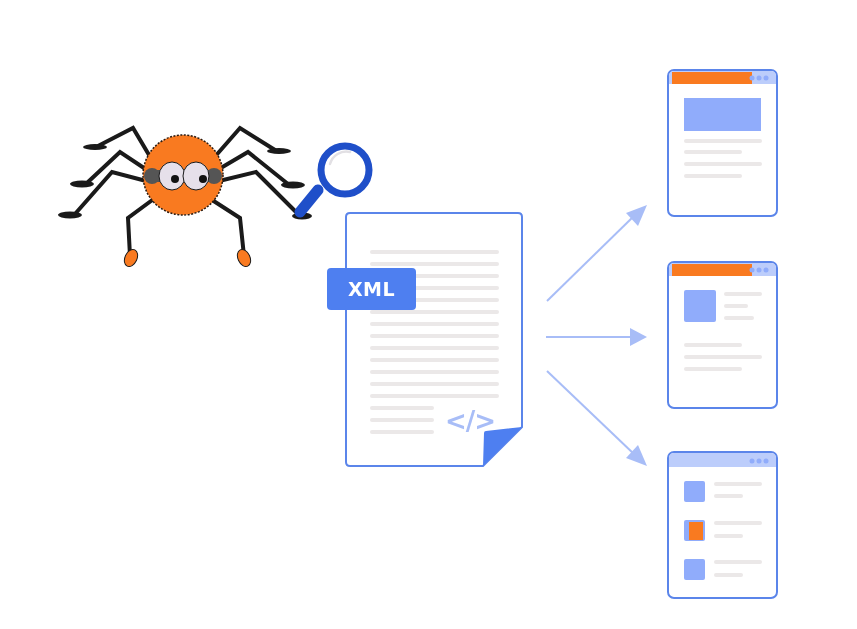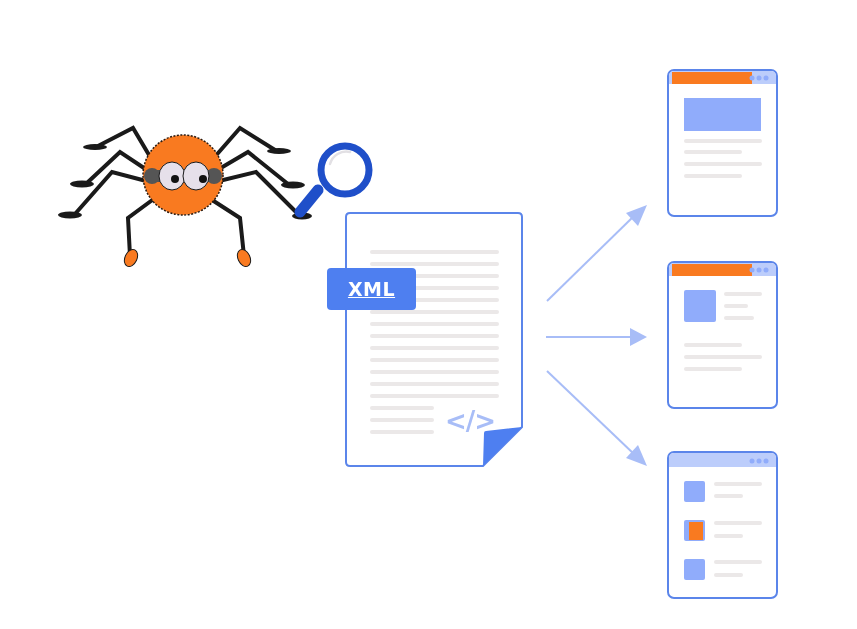--- a/index.html
+++ b/index.html
@@ -2,21 +2,21 @@
 <html><head>
   <meta charset="utf-8">
   <style>
     html, body { margin: 0; padding: 0; background: #ffffff; }
     body { width: 857px; height: 629px; position: relative; overflow: hidden; font-family: "Liberation Sans", sans-serif; }
     .stage { position: absolute; left: 0; top: 0; width: 857px; height: 629px; }
     .xml-badge {
       position: absolute; left: 327px; top: 268px; width: 89px; height: 42px;
       background: #4e7ff0; border-radius: 4px; color: #ffffff;
       font-family: "DejaVu Sans", sans-serif; font-weight: bold; font-size: 19px;
-      display: flex; align-items: center; justify-content: center; letter-spacing: 0.5px; text-decoration: underline;
+      display: flex; align-items: center; justify-content: center; letter-spacing: 0.5px;
     }
     .code-glyph {
       position: absolute; left: 444px; top: 404px; width: 52px; height: 34px;
       color: #a8bdf7; font-family: "DejaVu Sans", sans-serif; font-weight: bold; font-size: 26px;
       display: flex; align-items: center; justify-content: center; letter-spacing: -1px;
     }
   </style>
 </head>
 <body>
 

